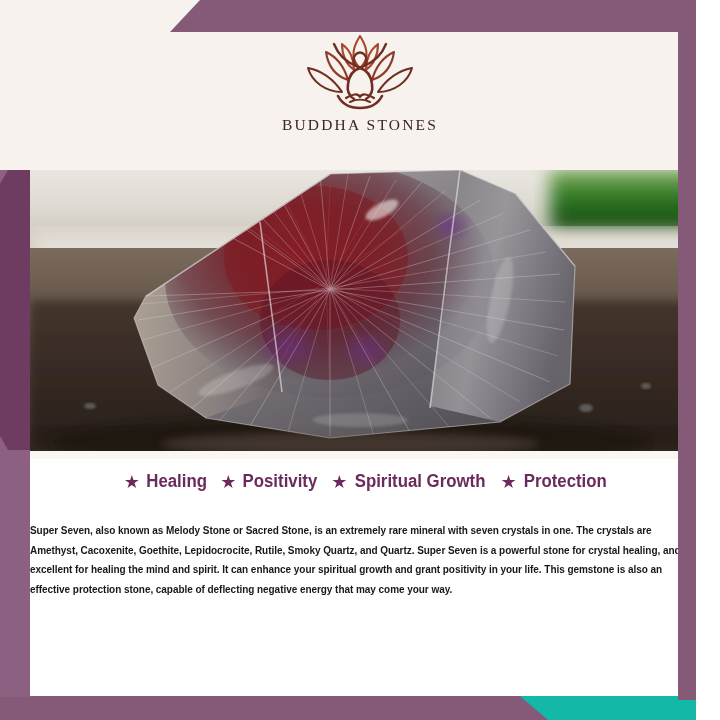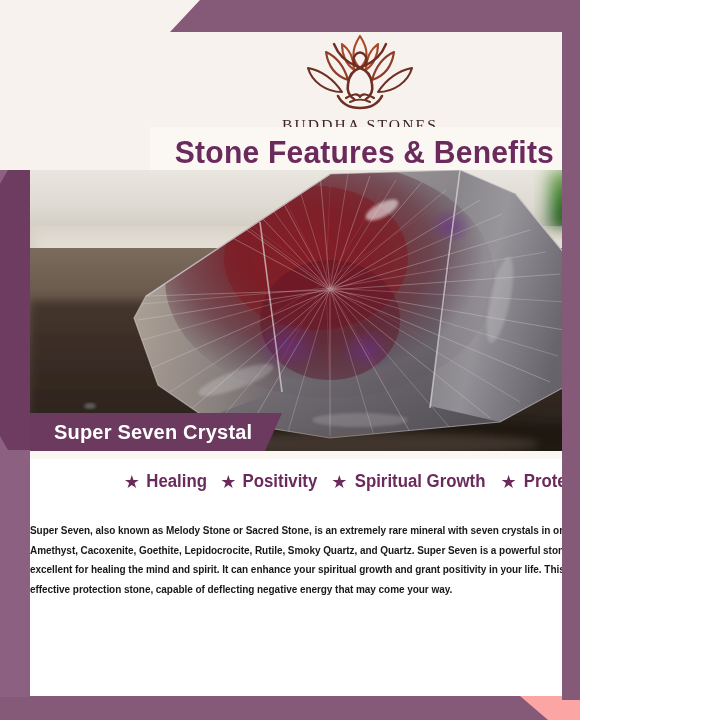--- a/index.html
+++ b/index.html
@@ -6,24 +6,24 @@
     margin: 0;
     padding: 0;
     background: #ffffff;
   }
   body {
     font-family: "Liberation Sans", sans-serif;
   }
 
   .infographic {
     position: relative;
-    width: 580px;
+    width: 696px;
     height: 720px;
     overflow: hidden;
-    background: #fca5a5;
+    background: #14b8a6;
   }
 
   
   .frame-top-band {
     position: absolute;
     top: 0;
     left: 0;
     width: 720px;
     height: 32px;
     background: #855978;
@@ -255,23 +255,20 @@
           <path d="M84 40 C94 36 102 28 106 18" stroke="#6e2f22" stroke-width="2.4"></path>
 
           <path d="M58 70 C62 78 70 82 80 82 C90 82 98 78 102 70" stroke="#6e2f22" stroke-width="2.6"></path>
           <path d="M66 72 C72 68 78 67 80 71 C82 67 88 68 94 72" stroke="#6e2f22" stroke-width="2.2"></path>
           <path d="M70 76 C76 73 84 73 90 76" stroke="#6e2f22" stroke-width="2"></path>
         </g>
       </svg>
       <span class="logo-text">BUDDHA STONES</span>
     </div>
 
-    <div class="title-bar">
-      <span class="title-text">Stone Features &amp; Benefits</span>
-    </div>
   </div>
 
   <div class="hero">
     <svg class="hero-svg" viewBox="0 0 672 281" preserveAspectRatio="none">
       <defs>
         <linearGradient id="bgTop" x1="0" y1="0" x2="0" y2="1">
           <stop offset="0%" stop-color="#e9e6e0"></stop>
           <stop offset="45%" stop-color="#dedad2"></stop>
           <stop offset="100%" stop-color="#c9c2b6"></stop>
         </linearGradient>
@@ -428,23 +425,20 @@
             <path d="M486 24 L545 96"></path>
           </g>
         </g>
 
         <path d="M128 215 L104 148 L116 126 L300 4 L430 0 L486 24 L545 96 L540 214 L470 252 L300 268 L176 248 Z" fill="none" stroke="#cfcacd" stroke-width="1.2" opacity="0.6"></path>
       </g>
 
       <ellipse cx="320" cy="274" rx="190" ry="12" fill="#6a5a52" opacity="0.45" filter="url(#blurMid)"></ellipse>
     </svg>
 
-    <div class="hero-label">
-      <span>Super Seven Crystal</span>
-    </div>
   </div>
 
   <div class="content">
     <div class="content-pad"></div>
 
     <div class="benefits">
       <div class="benefit">
         <span class="benefit-star">★</span>
         <span class="benefit-label">Healing</span>
       </div>

